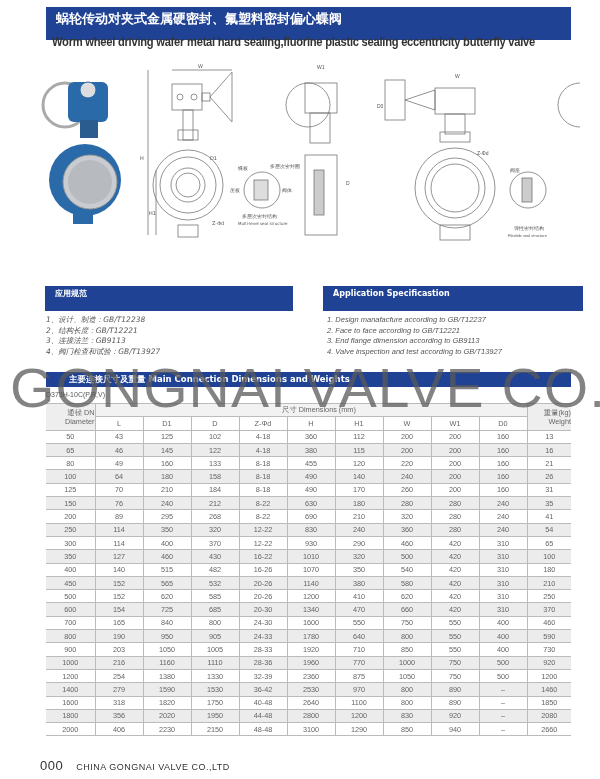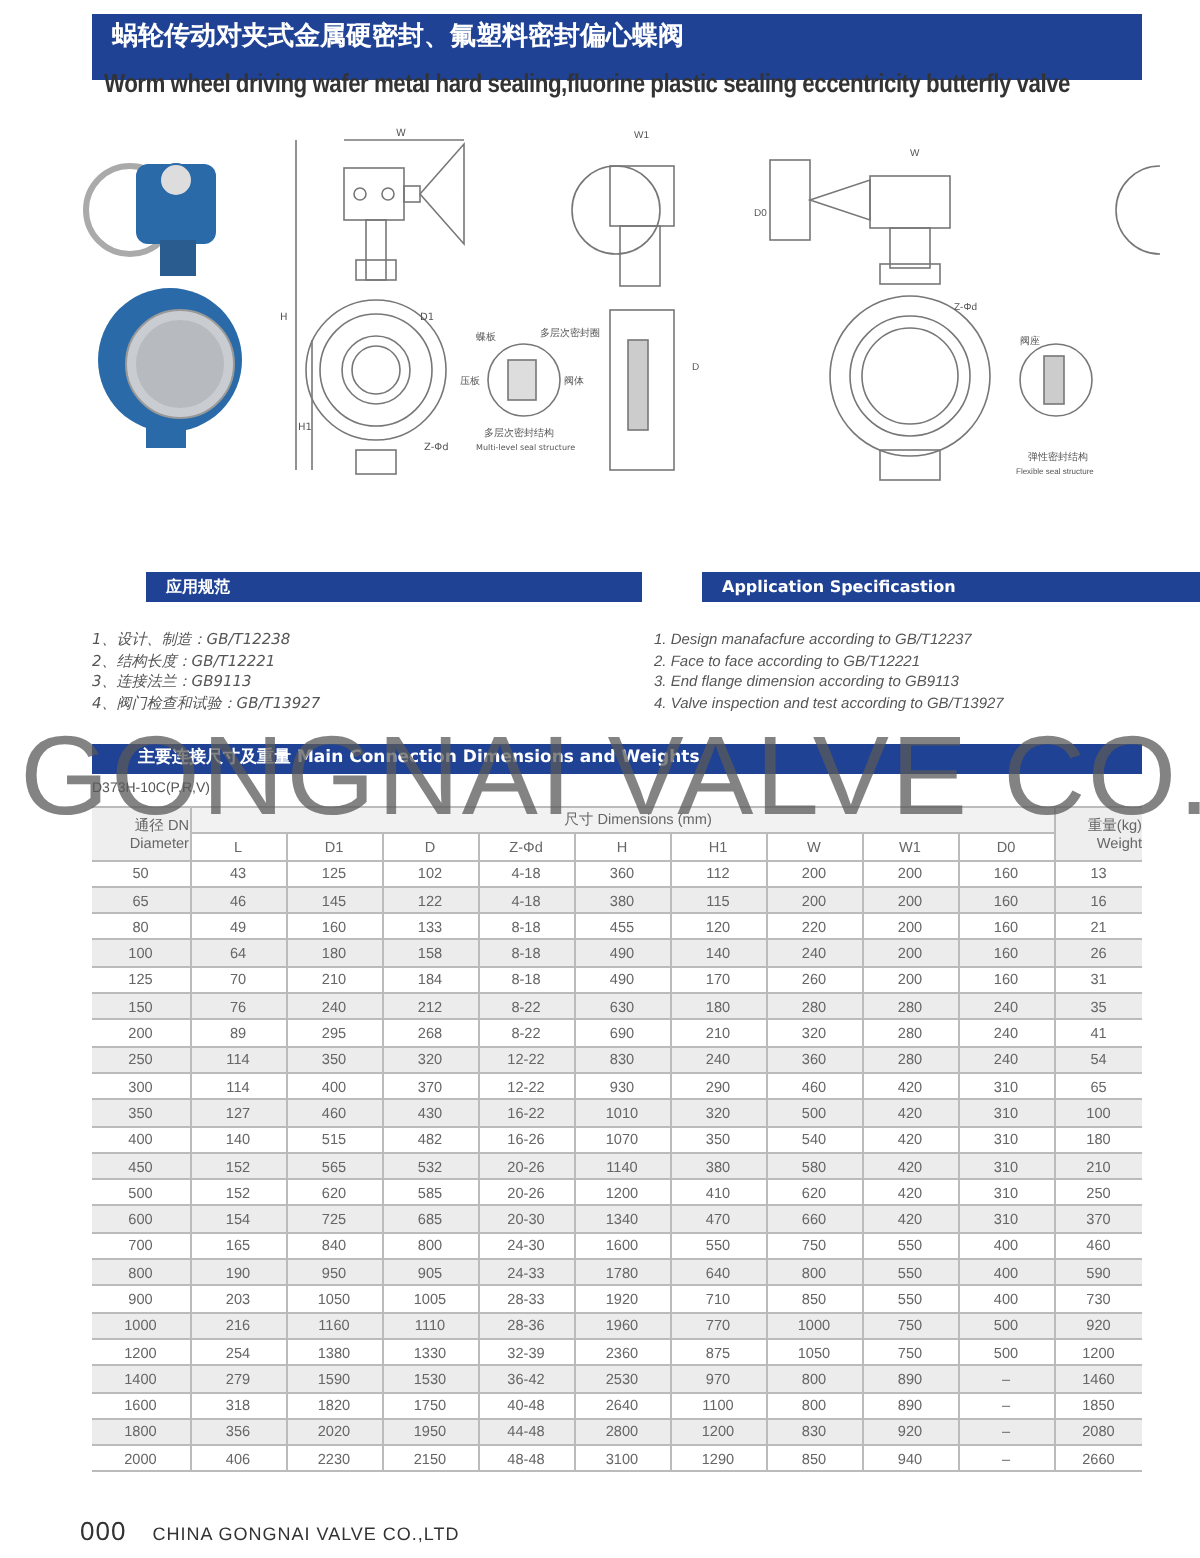--- a/index.html
+++ b/index.html
@@ -14,24 +14,23 @@
   .subtitle {
     position: absolute; left: 52px; top: 34px; font-size: 13px; font-weight: bold;
     color: #333; letter-spacing: -0.3px; transform: scaleX(0.86); transform-origin: left;
     white-space: nowrap;
   }
 
   .figure-area { position: absolute; left: 40px; top: 60px; width: 540px; height: 190px; }
   .figure-area svg { width: 100%; height: 100%; }
 
   .spec-bar {
-    position: absolute; top: 286px; height: 15px; background: #1f4295; color: #fff;
+    position: absolute; top: 286px; height: 25px; background: #1f4295; color: #fff;
     font-size: 8px; font-weight: bold; line-height: 15px; padding-left: 10px;
     font-family: "DejaVu Sans", sans-serif;
-    margin-left: 28px;
   }
   .spec-bar.left { left: 45px; width: 248px; }
   .spec-bar.right { left: 323px; width: 260px; }
   .spec-list { position: absolute; top: 315px; font-size: 7.5px; color: #555; line-height: 10.5px; font-style: italic; }
   .spec-list.left { left: 46px; font-family: "DejaVu Sans", sans-serif; }
   .spec-list.right { left: 311px; margin-left: 16px; }
   .spec-list div { white-space: nowrap; }
 
   .table-bar {
     position: absolute; left: 46px; top: 372px; width: 525px; height: 15px;

